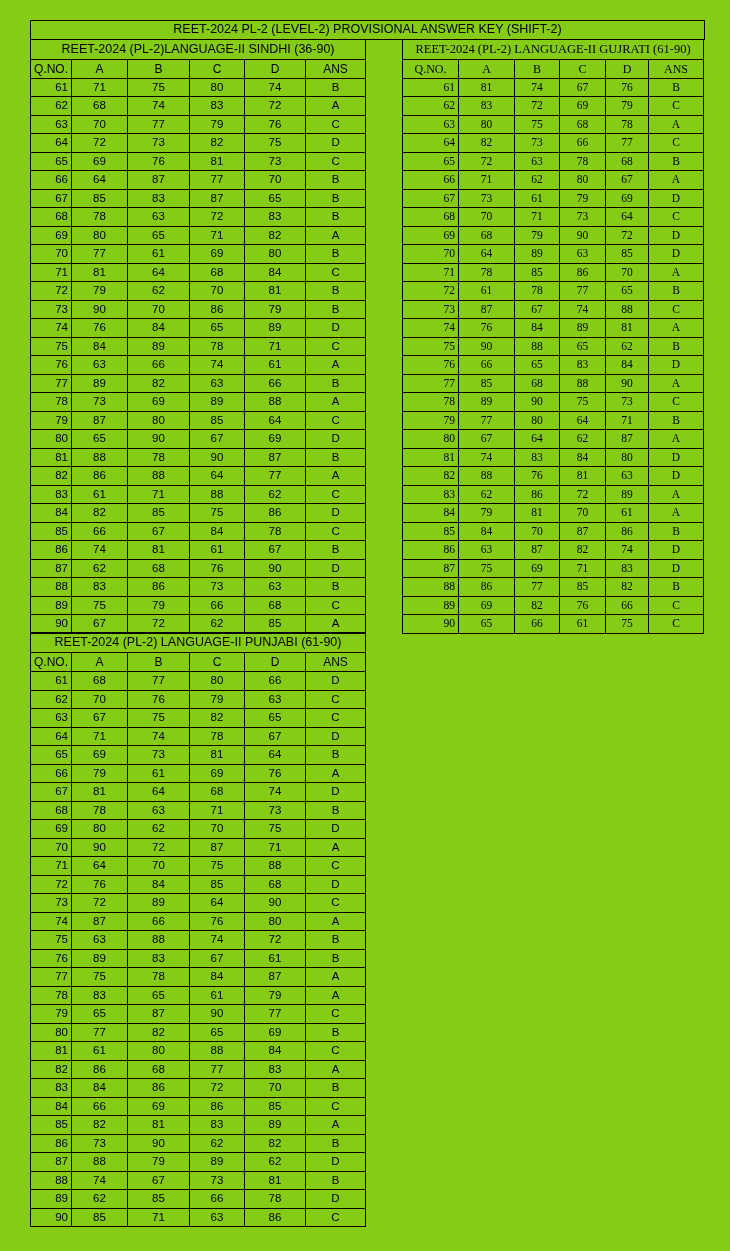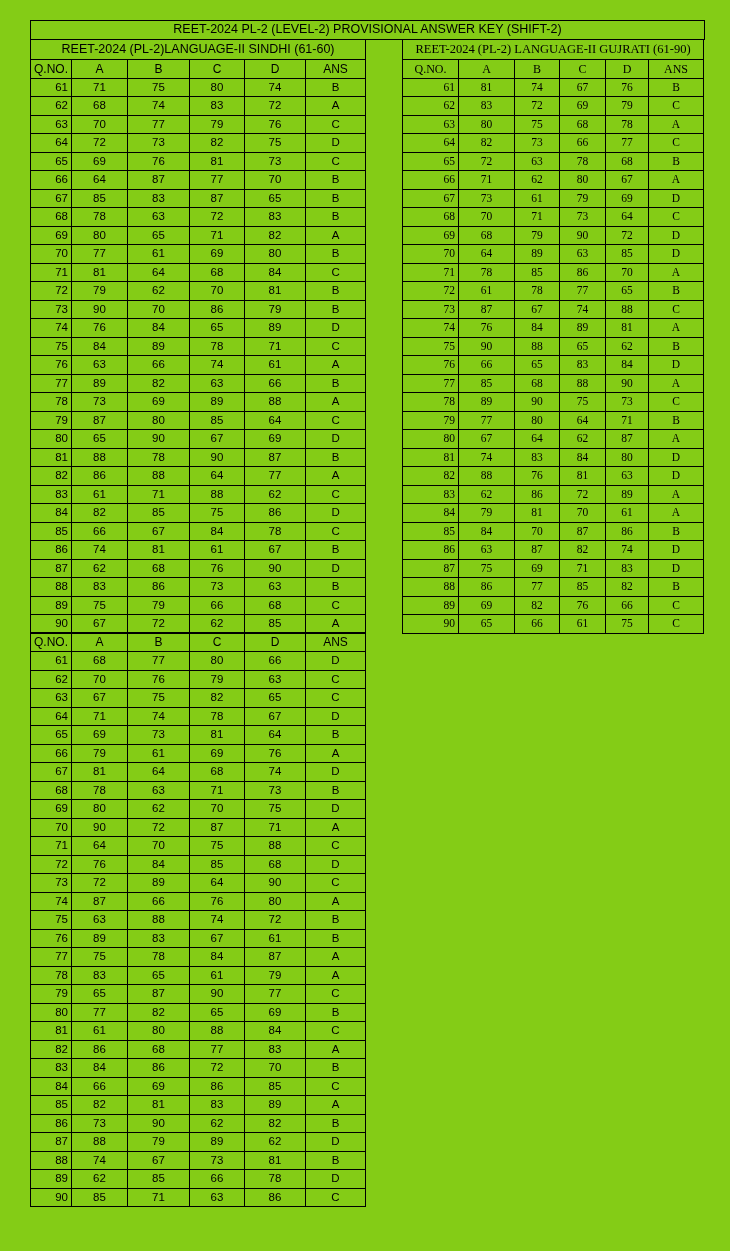--- a/index.html
+++ b/index.html
@@ -89,21 +89,21 @@
           <colgroup>
             <col style="width: 41px;">
             <col style="width: 56px;">
             <col style="width: 62px;">
             <col style="width: 55px;">
             <col style="width: 61px;">
             <col style="width: 60px;">
           </colgroup>
           <tbody>
             <tr class="t-title">
-              <td colspan="6">REET-2024 (PL-2)LANGUAGE-II SINDHI (61-60)</td>
+              <td colspan="6">REET-2024 (PL-2)LANGUAGE-II SINDHI (36-90)</td>
             </tr>
             <tr class="t-head">
               <td>Q.NO.</td>
               <td>A</td>
               <td>B</td>
               <td>C</td>
               <td>D</td>
               <td>ANS</td>
             </tr>
             <tr>
@@ -353,20 +353,23 @@
         <table class="akey">
           <colgroup>
             <col style="width: 41px;">
             <col style="width: 56px;">
             <col style="width: 62px;">
             <col style="width: 55px;">
             <col style="width: 61px;">
             <col style="width: 60px;">
           </colgroup>
           <tbody>
+            <tr class="t-title">
+              <td colspan="6">REET-2024 (PL-2) LANGUAGE-II PUNJABI (61-90)</td>
+            </tr>
             <tr class="t-head">
               <td>Q.NO.</td>
               <td>A</td>
               <td>B</td>
               <td>C</td>
               <td>D</td>
               <td>ANS</td>
             </tr>
             <tr>
               <td class="qno">61</td>

